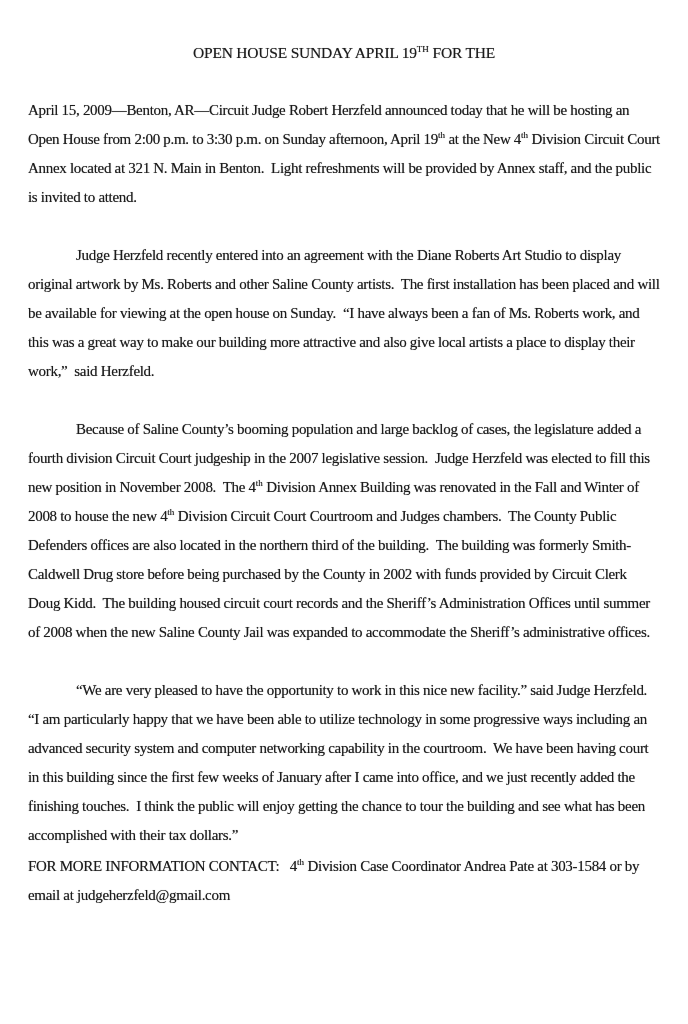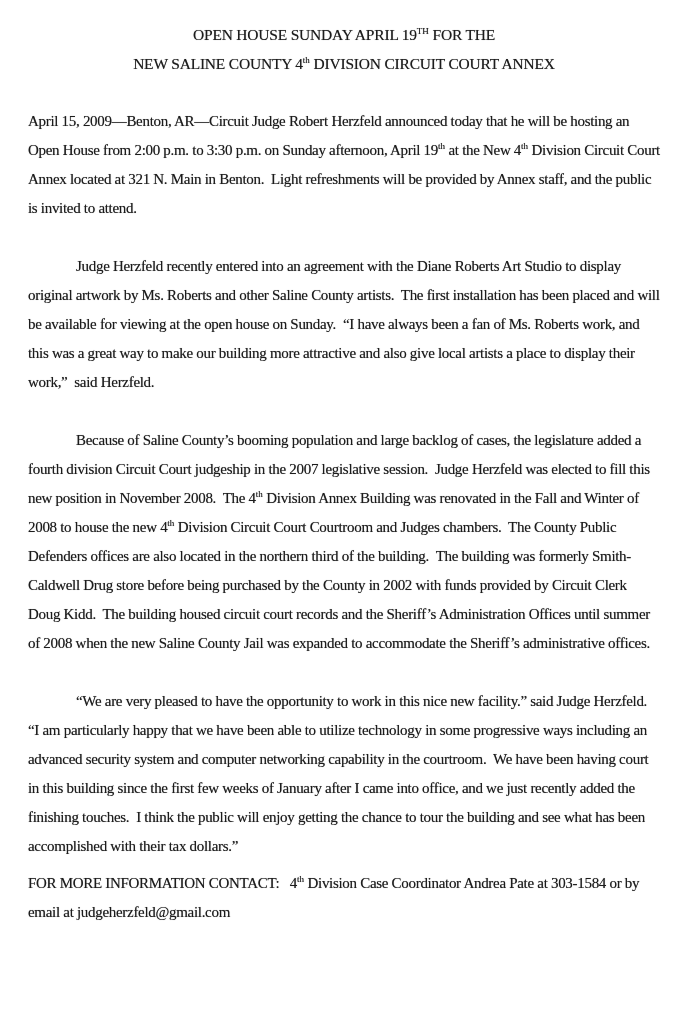--- a/index.html
+++ b/index.html
@@ -11,21 +11,21 @@
     height: 1024px;
     background: #ffffff;
     overflow: hidden;
     font-family: "Liberation Serif", "DejaVu Serif", serif;
     color: #1c1c1c;
   }
   .page {
     box-sizing: border-box;
     width: 688px;
     height: 948px;
-    padding: 20px 28px 0 28px;
+    padding: 38px 28px 0 28px;
     background: #ffffff;
   }
   .doc-title {
     text-align: center;
     font-size: 15.5px;
     line-height: 29px;
     letter-spacing: -0.2px;
     text-shadow: 0 0 0.7px rgba(0,0,0,0.55);
   }
   .title-line {
@@ -37,37 +37,36 @@
     line-height: 29px;
     letter-spacing: -0.3px;
     white-space: pre-wrap;
     text-shadow: 0 0 0.7px rgba(0,0,0,0.55);
   }
   .para.indent {
     text-indent: 48px;
     font-family: Liberation Serif, serif;
   }
   .para.flush-follow {
-    margin-top: 8px;
+    margin-top: 2px;
   }
   sup {
     font-size: 9px;
     letter-spacing: 0;
     line-height: 0;
     vertical-align: 6px;
   }
 </style>
 </head>
 <body style="background: rgb(255, 255, 255); color: rgb(28, 28, 28);">
 
 <div class="page">
 
   <div class="doc-title">
     <div class="title-line">OPEN HOUSE SUNDAY APRIL 19<sup>TH</sup> FOR THE</div>
-    <div class="title-line">NEW SALINE COUNTY 4<sup>th</sup> DIVISION CIRCUIT COURT ANNEX</div>
   </div>
 
   <p class="para">April 15, 2009—Benton, AR—Circuit Judge Robert Herzfeld announced today that he will be hosting an Open House from 2:00 p.m. to 3:30 p.m. on Sunday afternoon, April 19<sup>th</sup> at the New 4<sup>th</sup> Division Circuit Court Annex located at 321 N. Main in Benton.  Light refreshments will be provided by Annex staff, and the public is invited to attend.</p>
 
   <p class="para indent">Judge Herzfeld recently entered into an agreement with the Diane Roberts Art Studio to display original artwork by Ms. Roberts and other Saline County artists.  The first installation has been placed and will be available for viewing at the open house on Sunday.  “I have always been a fan of Ms. Roberts work, and this was a great way to make our building more attractive and also give local artists a place to display their work,”  said Herzfeld.</p>
 
   <p class="para indent">Because of Saline County’s booming population and large backlog of cases, the legislature added a fourth division Circuit Court judgeship in the 2007 legislative session.  Judge Herzfeld was elected to fill this new position in November 2008.  The 4<sup>th</sup> Division Annex Building was renovated in the Fall and Winter of 2008 to house the new 4<sup>th</sup> Division Circuit Court Courtroom and Judges chambers.  The County Public Defenders offices are also located in the northern third of the building.  The building was formerly Smith-Caldwell Drug store before being purchased by the County in 2002 with funds provided by Circuit Clerk Doug Kidd.  The building housed circuit court records and the Sheriff’s Administration Offices until summer of 2008 when the new Saline County Jail was expanded to accommodate the Sheriff’s administrative offices.</p>
 
   <p class="para indent">“We are very pleased to have the opportunity to work in this nice new facility.” said Judge Herzfeld.  “I am particularly happy that we have been able to utilize technology in some progressive ways including an advanced security system and computer networking capability in the courtroom.  We have been having court in this building since the first few weeks of January after I came into office, and we just recently added the finishing touches.  I think the public will enjoy getting the chance to tour the building and see what has been accomplished with their tax dollars.”</p>
 

